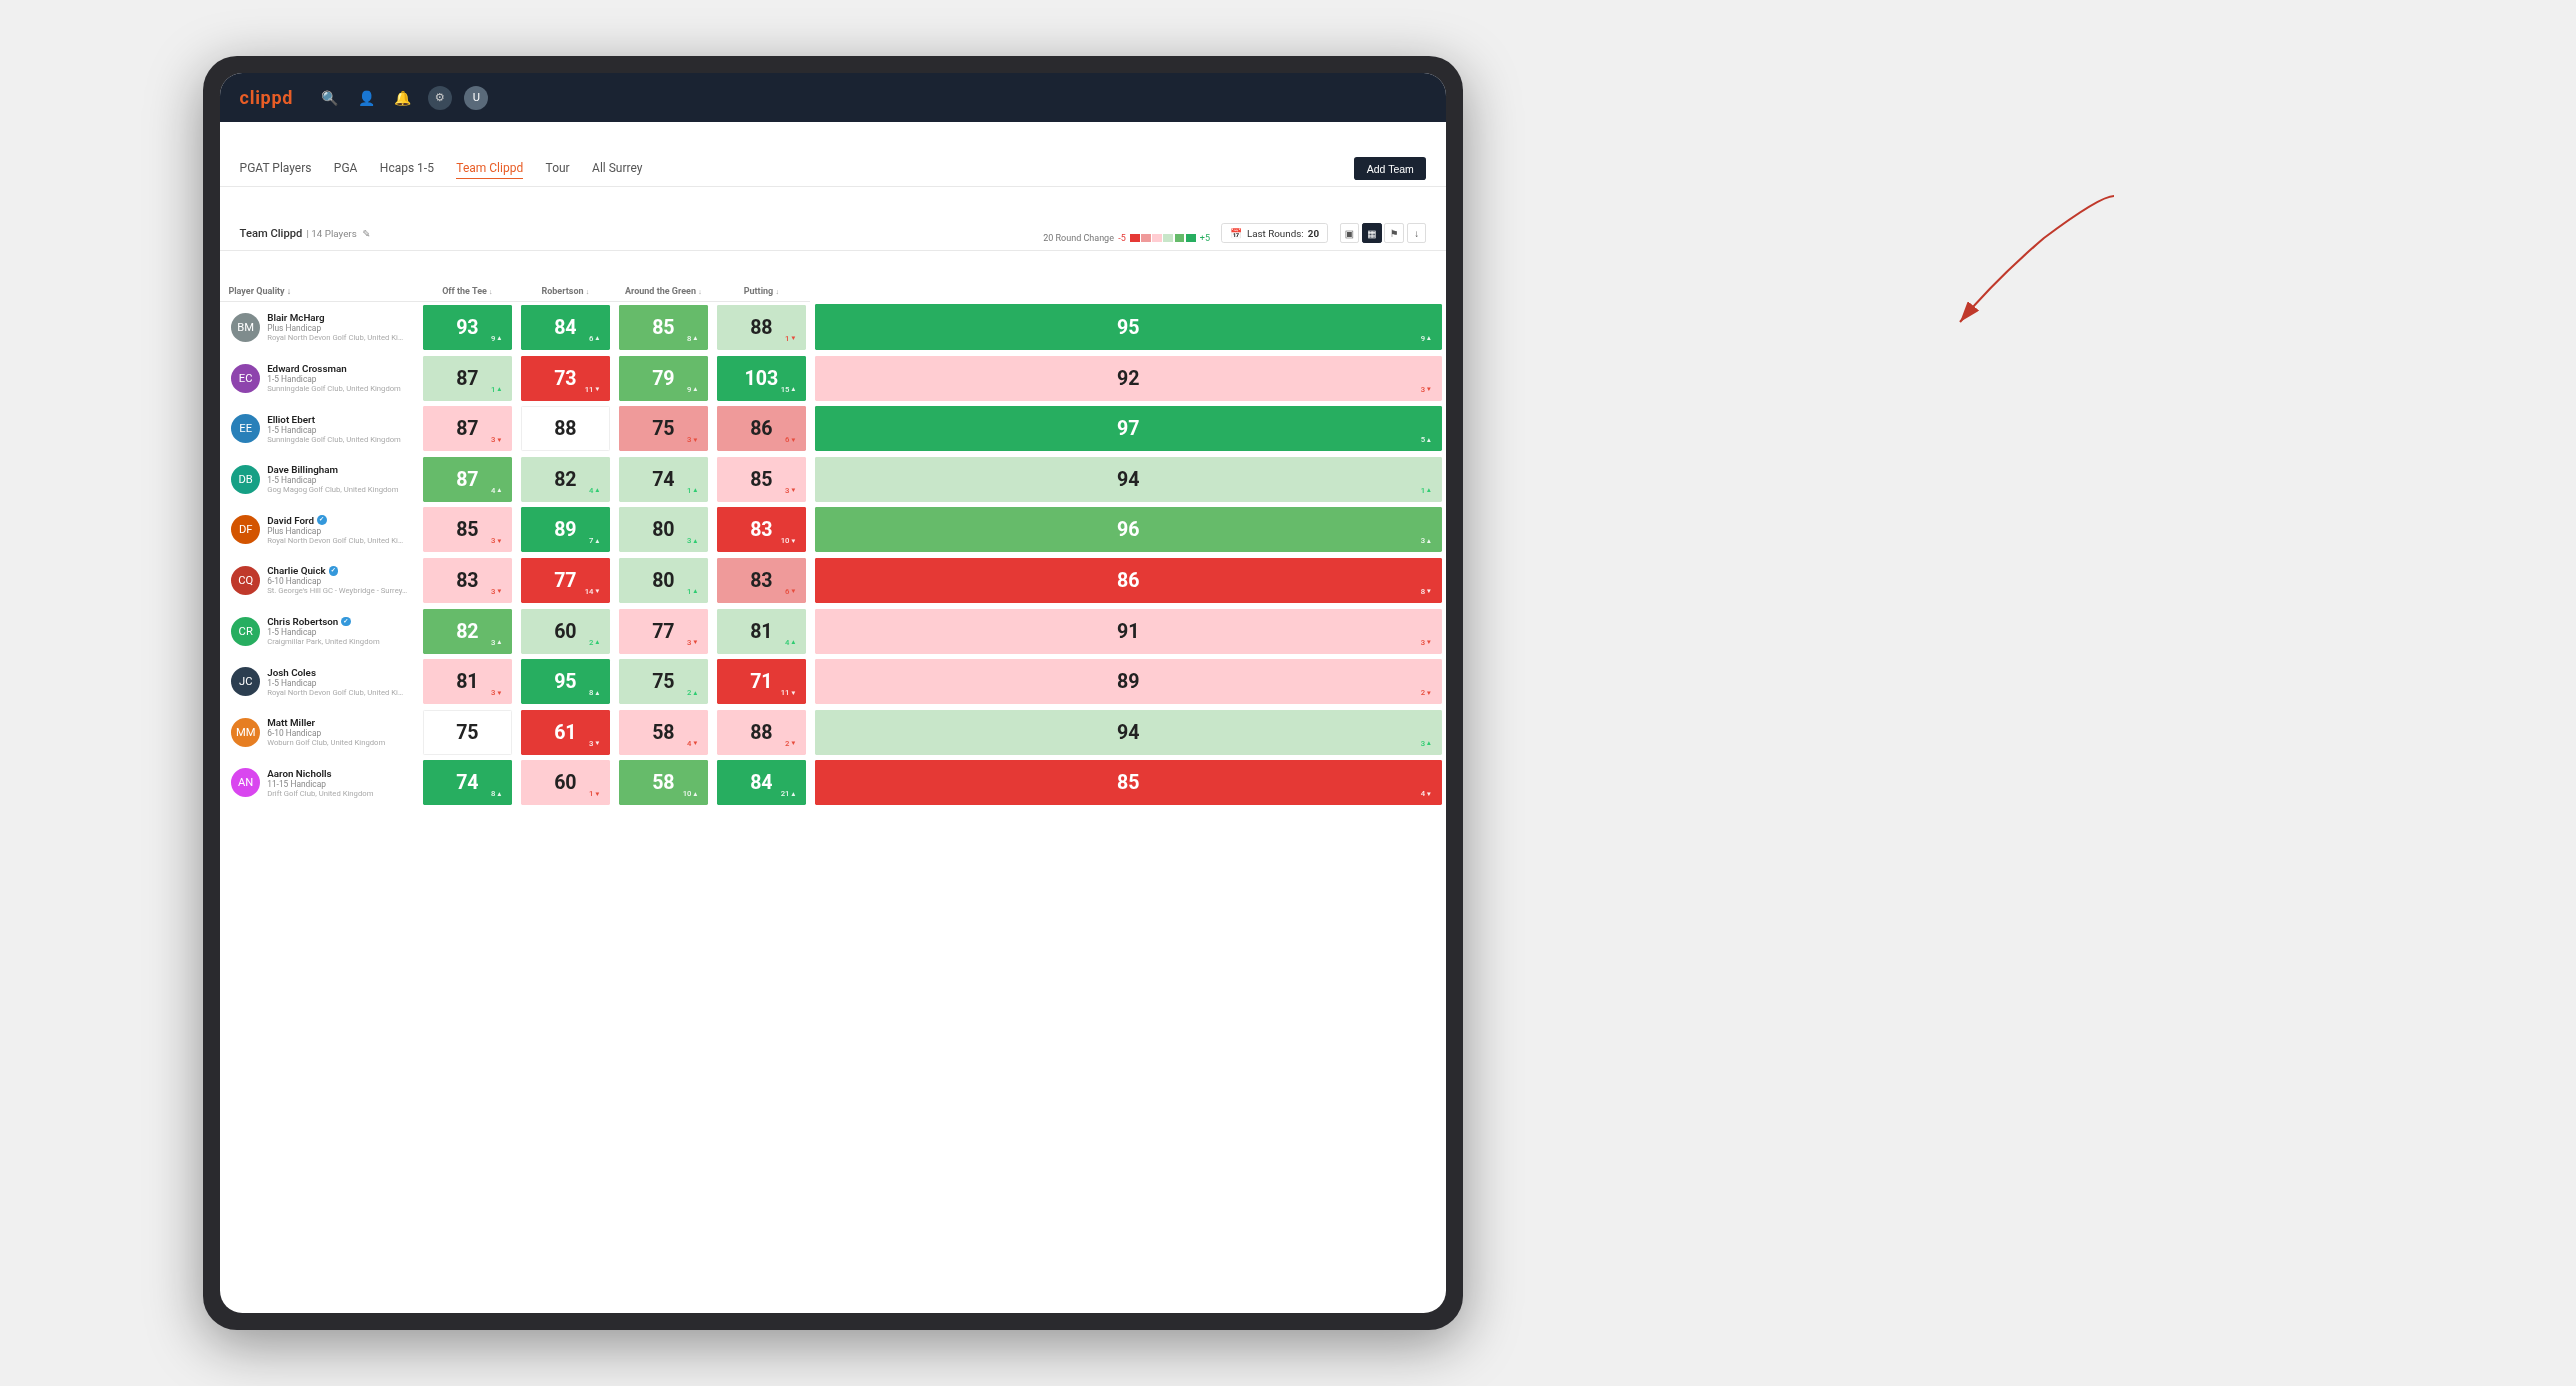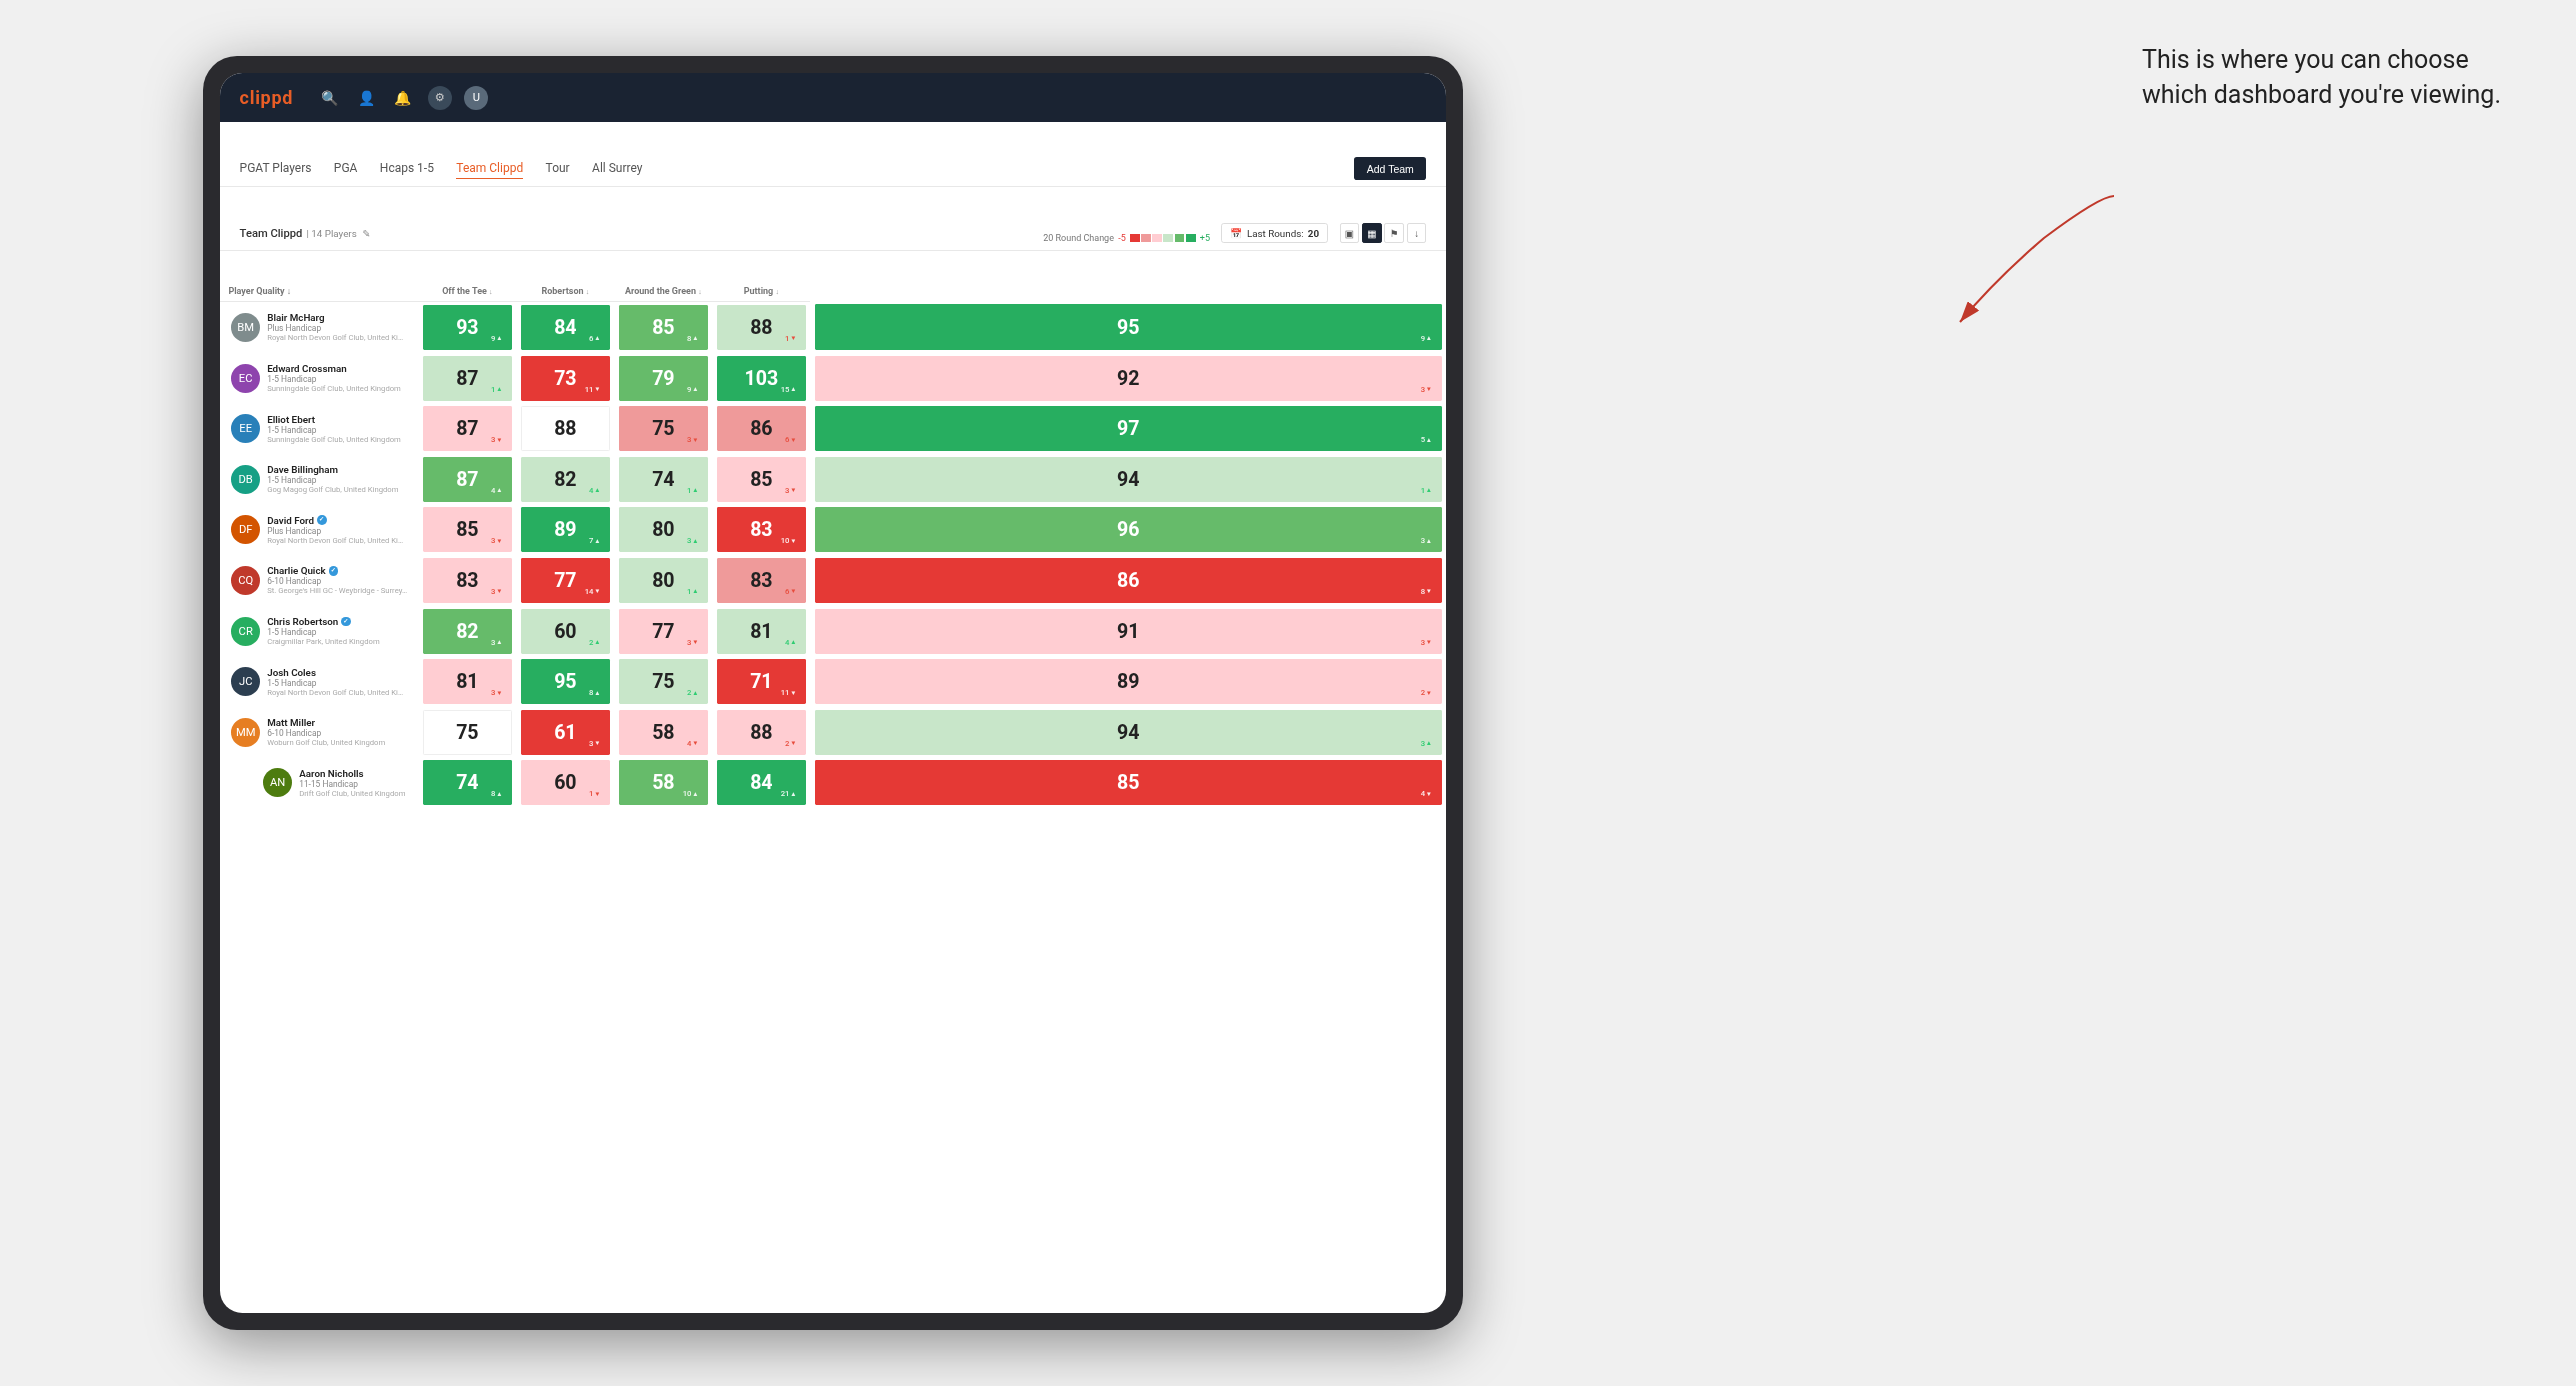--- a/index.html
+++ b/index.html
@@ -919,21 +919,21 @@
         <span class="score-main" style="color:#222;">94</span>
         <span class="score-delta" style="color:#2ecc71;">
           3<span class="delta-arrow">▲</span>
         </span>
       </div>
               </td>
             </tr>
             <tr class="player-row">
               <td>
     <div class="player-cell">
-      <div class="player-avatar" style="background:#4d7c0f;margin-left:32px;">AN</div>
+      <div class="player-avatar" style="background:#d946ef;">AN</div>
       <div class="player-info">
         <div class="player-name">Aaron Nicholls</div>
         <div class="player-handicap">11-15 Handicap</div>
         <div class="player-club">Drift Golf Club, United Kingdom</div>
       </div>
     </div>
               </td>
               <td class="score-cell">
       <div class="score-box" style="background:#27ae60;">
         <span class="score-main" style="color:#fff;">74</span>
@@ -976,21 +976,20 @@
               </td>
             </tr>
           </tbody>
       </table>
     </div>
 
   </div>
 </div>
 
 <div class="annotation-area">
-  <p class="annotation-text">This is where you can choose which dashboard you're viewing.</p>
 </div>
 
 <svg class="arrow-svg" style="position:absolute; top:182px; right:448px; width:224px; height:168px;" viewBox="0 0 320 240">
   <path d="M300,20 Q280,20 200,80 Q130,140 80,200" stroke="#c0392b" stroke-width="3" fill="none" marker-end="url(#arrowhead)"></path>
   <defs>
     <marker id="arrowhead" markerWidth="10" markerHeight="7" refX="10" refY="3.5" orient="auto">
       <polygon points="0 0, 10 3.5, 0 7" fill="#c0392b"></polygon>
     </marker>
   </defs>
 </svg>

